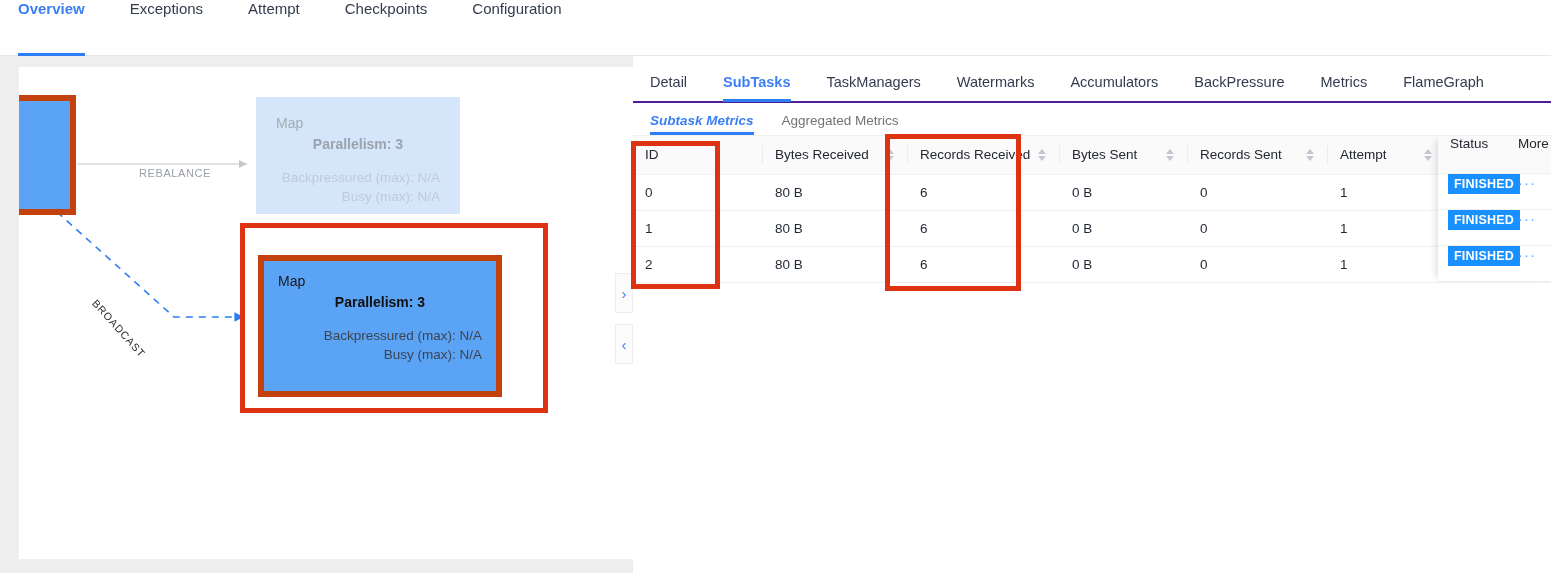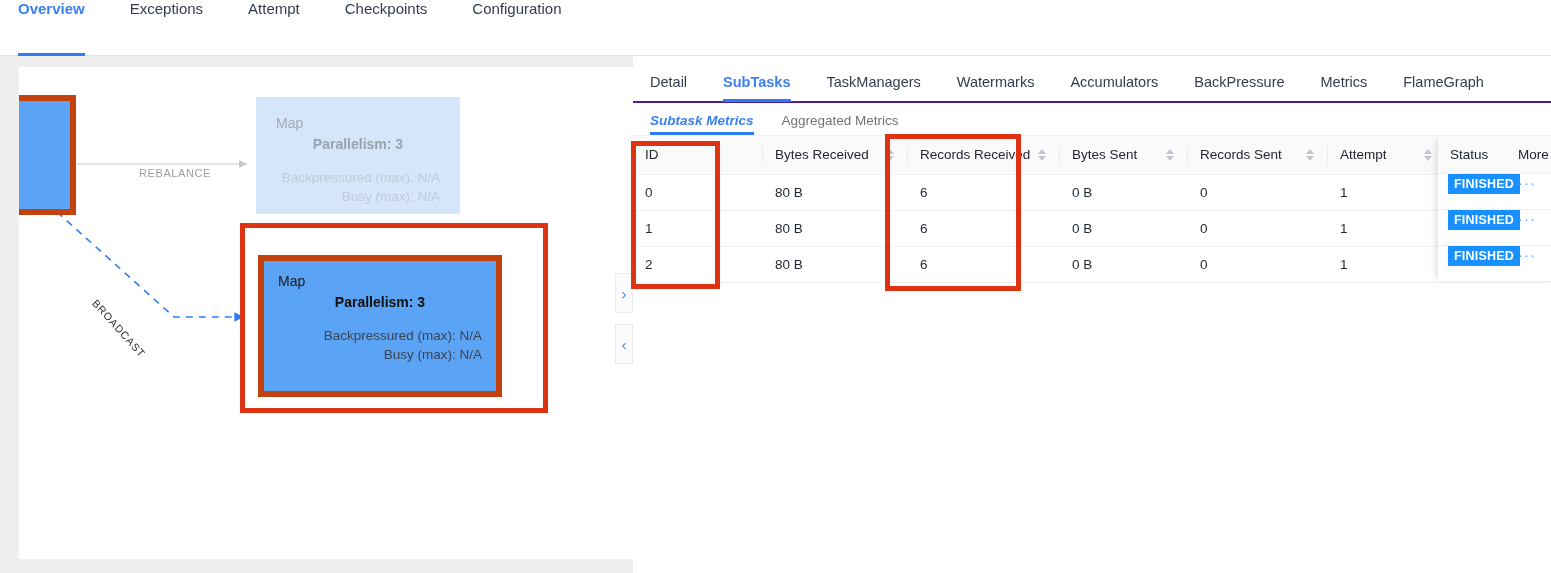--- a/index.html
+++ b/index.html
@@ -166,21 +166,21 @@
   .sorter i.up { border-bottom: 5px solid #c3c6cc; }
   .sorter i.dn { border-top: 5px solid #c3c6cc; }
 
   
   .sticky-cols {
     position: absolute; right: 0; top: 0; width: 113px;
     background: #ffffff; box-shadow: -6px 0 7px -4px rgba(0,0,0,.13);
   }
   .sticky-cols .sc-head {
     height: 38px; background: #fafafa; border-bottom: 1px solid #f0f0f0;
-    display: flex; align-items: center; font-size: 13.5px; color: #23272f;
+    display: flex; font-size: 13.5px; color: #23272f;
   }
   .sticky-cols .sc-row {
     height: 36px; border-bottom: 1px solid #f0f0f0;
     display: flex; align-items: flex-start;
   }
   .sc-status { width: 72px; padding-left: 12px; }
   .sc-more { width: 41px; padding-left: 8px; }
   .badge {
     display: inline-block; background: #1890ff; color: #fff;
     font-size: 12.5px; font-weight: bold; letter-spacing: .2px;

